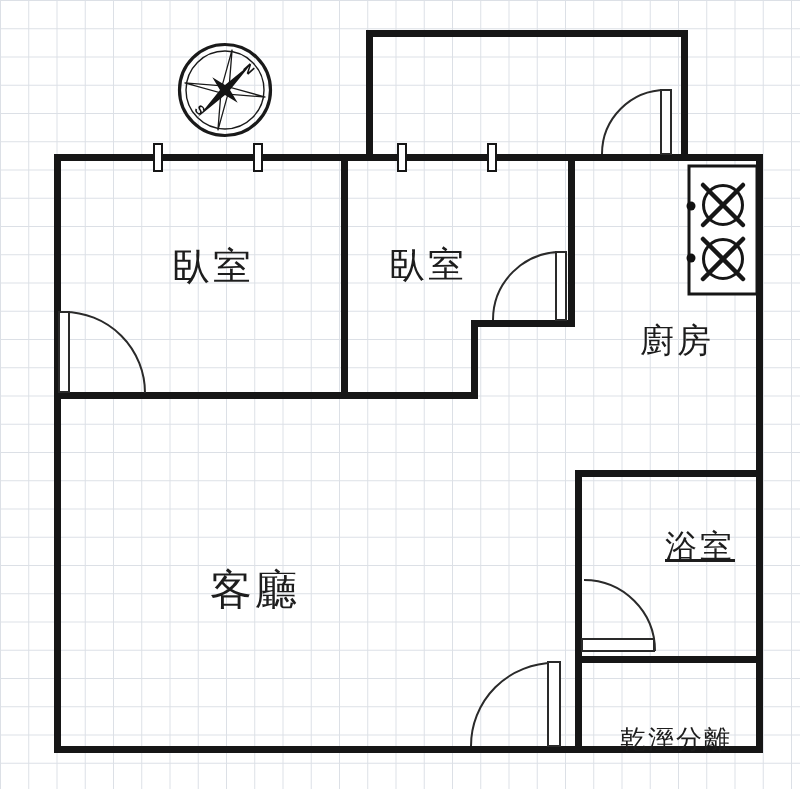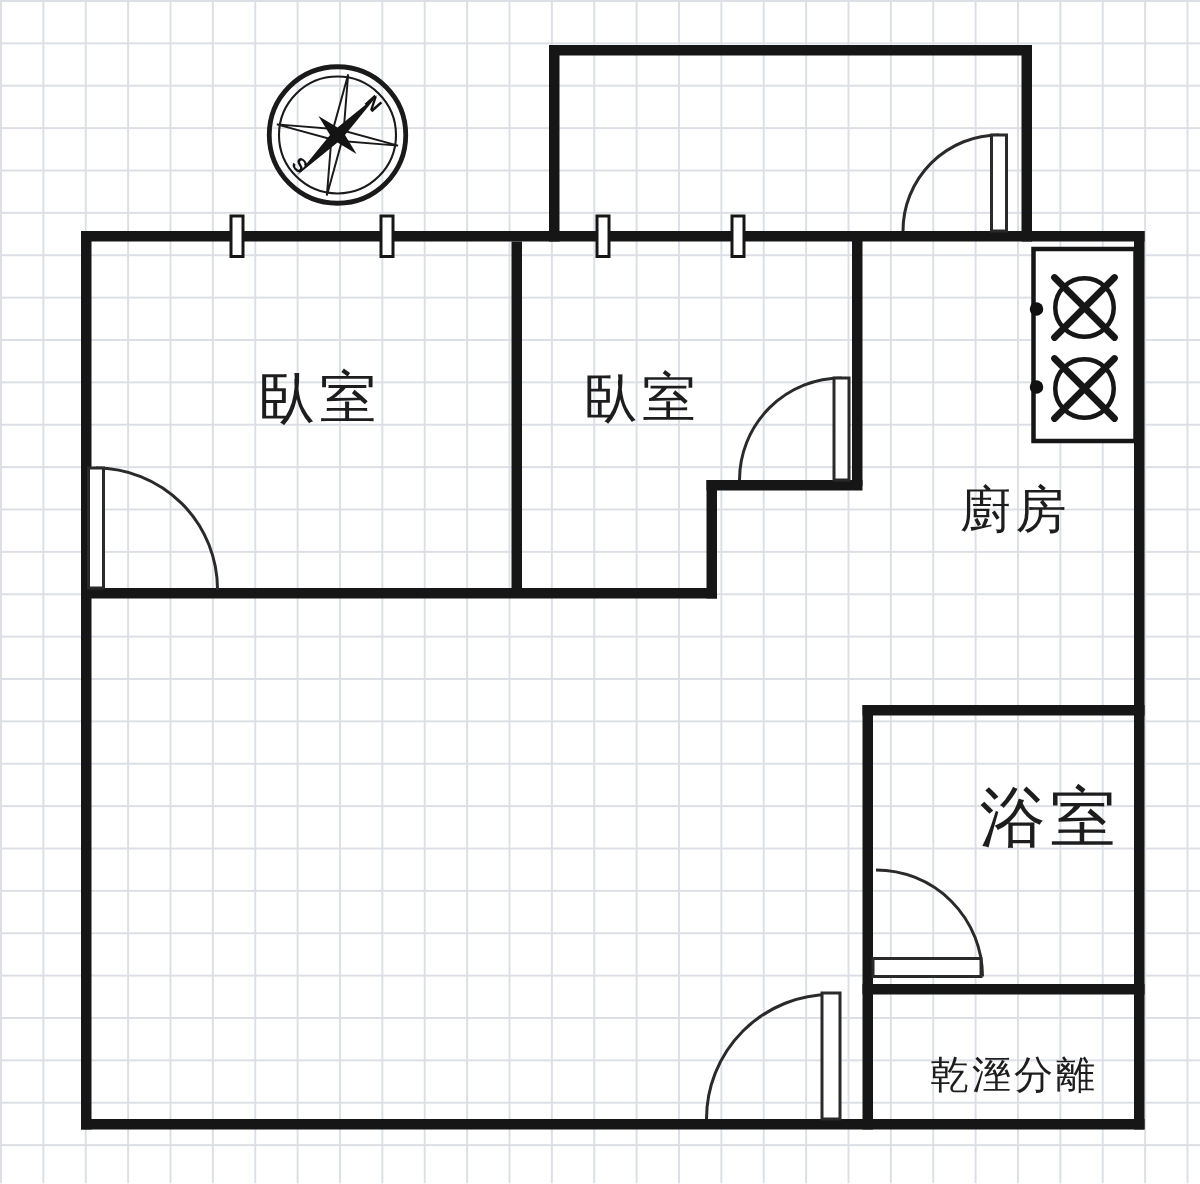--- a/index.html
+++ b/index.html
@@ -125,18 +125,19 @@
     </g>
   </svg>
 
 
   <div class="room-label" style="left:213px;top:266px;font-size:38px;">臥室</div>
 
   <div class="room-label" style="left:428px;top:265px;font-size:36px;">臥室</div>
 
   <div class="room-label" style="left:677px;top:340px;font-size:34px;">廚房</div>
 
+  <div class="room-label" style="left:255px;top:590px;font-size:42px;">客廳</div>
 
-  <div class="room-label" style="left:700px;top:546px;font-size:44px;">浴室</div>
+  <div class="room-label" style="left:700px;top:546px;font-size:32px;text-decoration:underline;">浴室</div>
 
-  <div class="room-label" style="left:676px;top:716px;font-size:26px;letter-spacing:2px;">乾溼分離</div>
+  <div class="room-label" style="left:676px;top:739px;font-size:26px;letter-spacing:2px;">乾溼分離</div>
 
 </div>
 
 </body></html>

